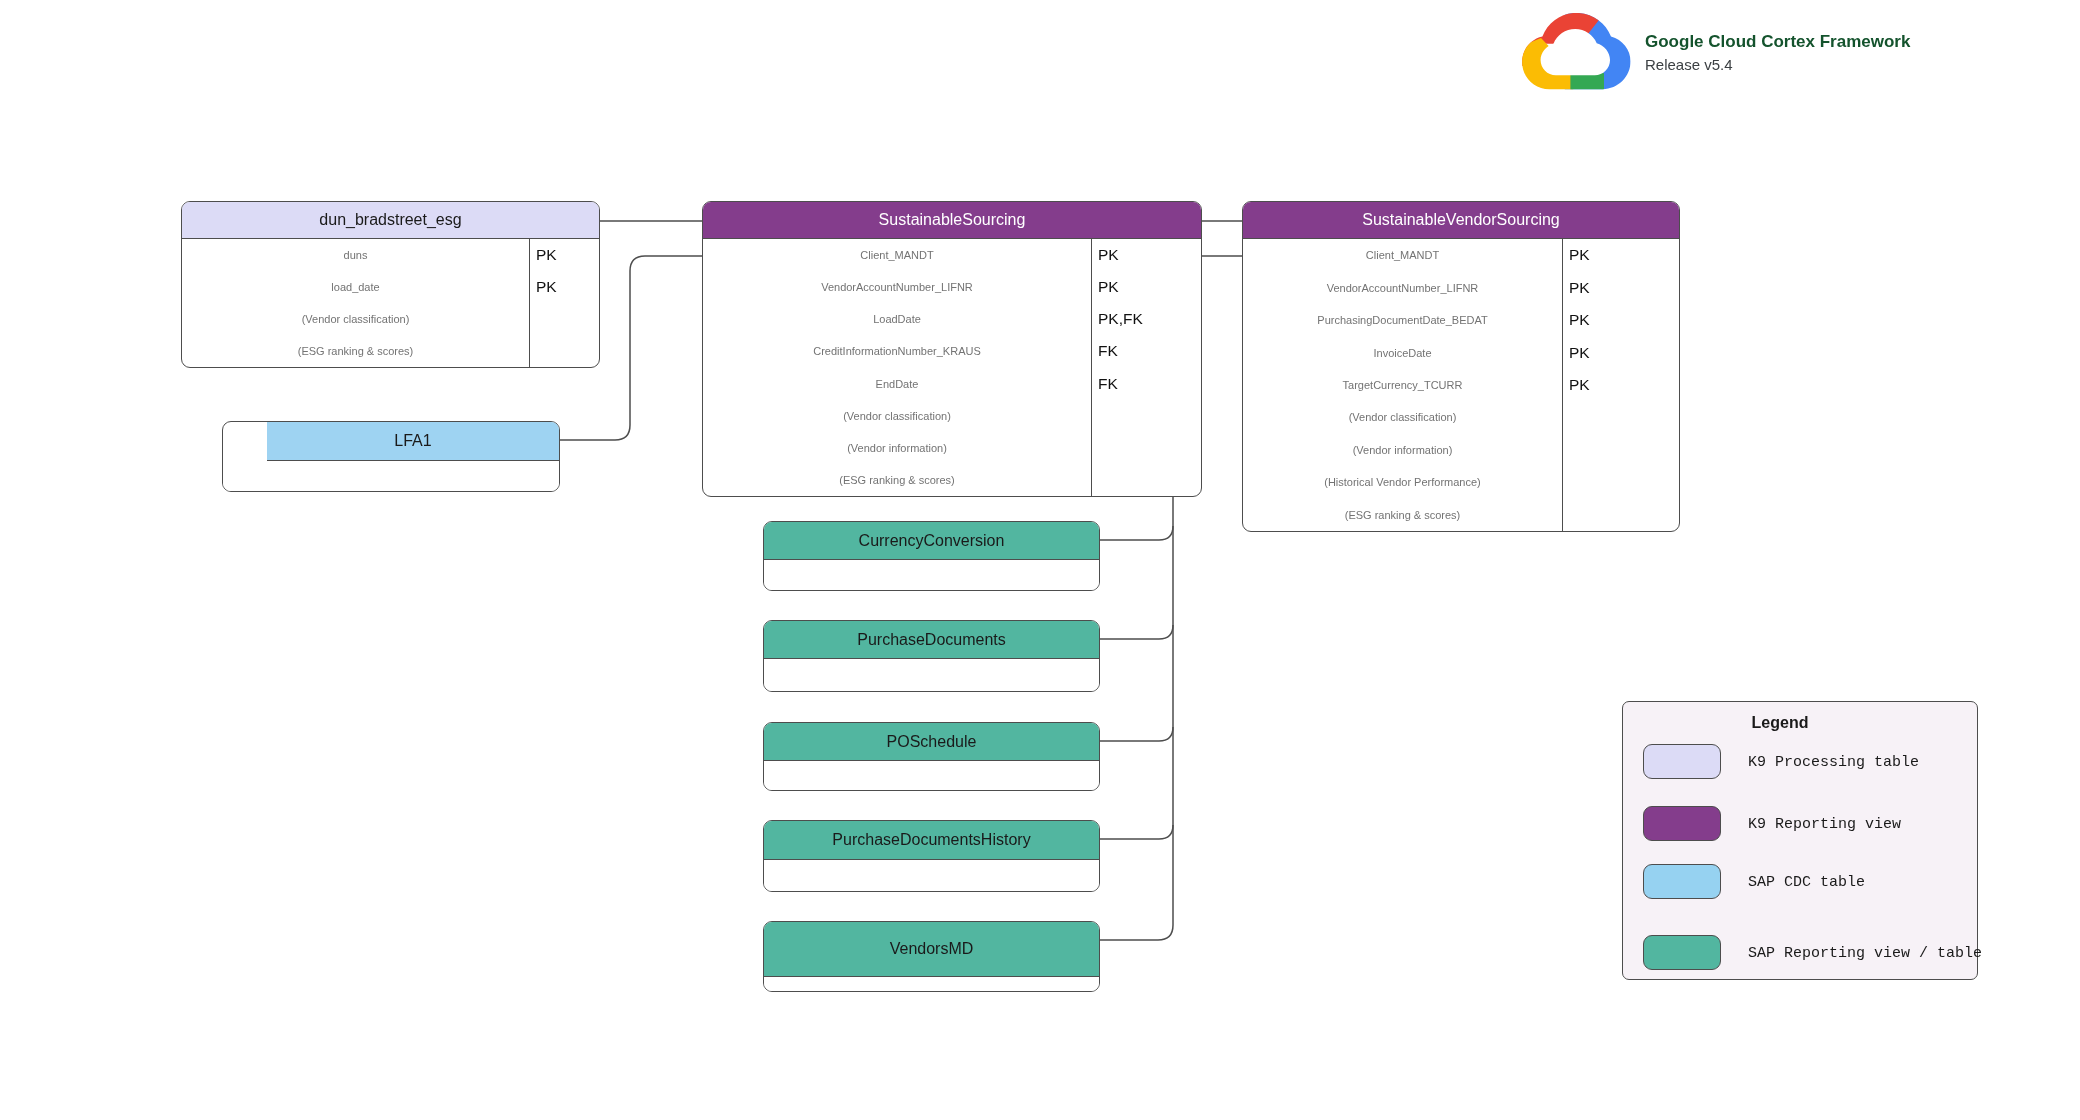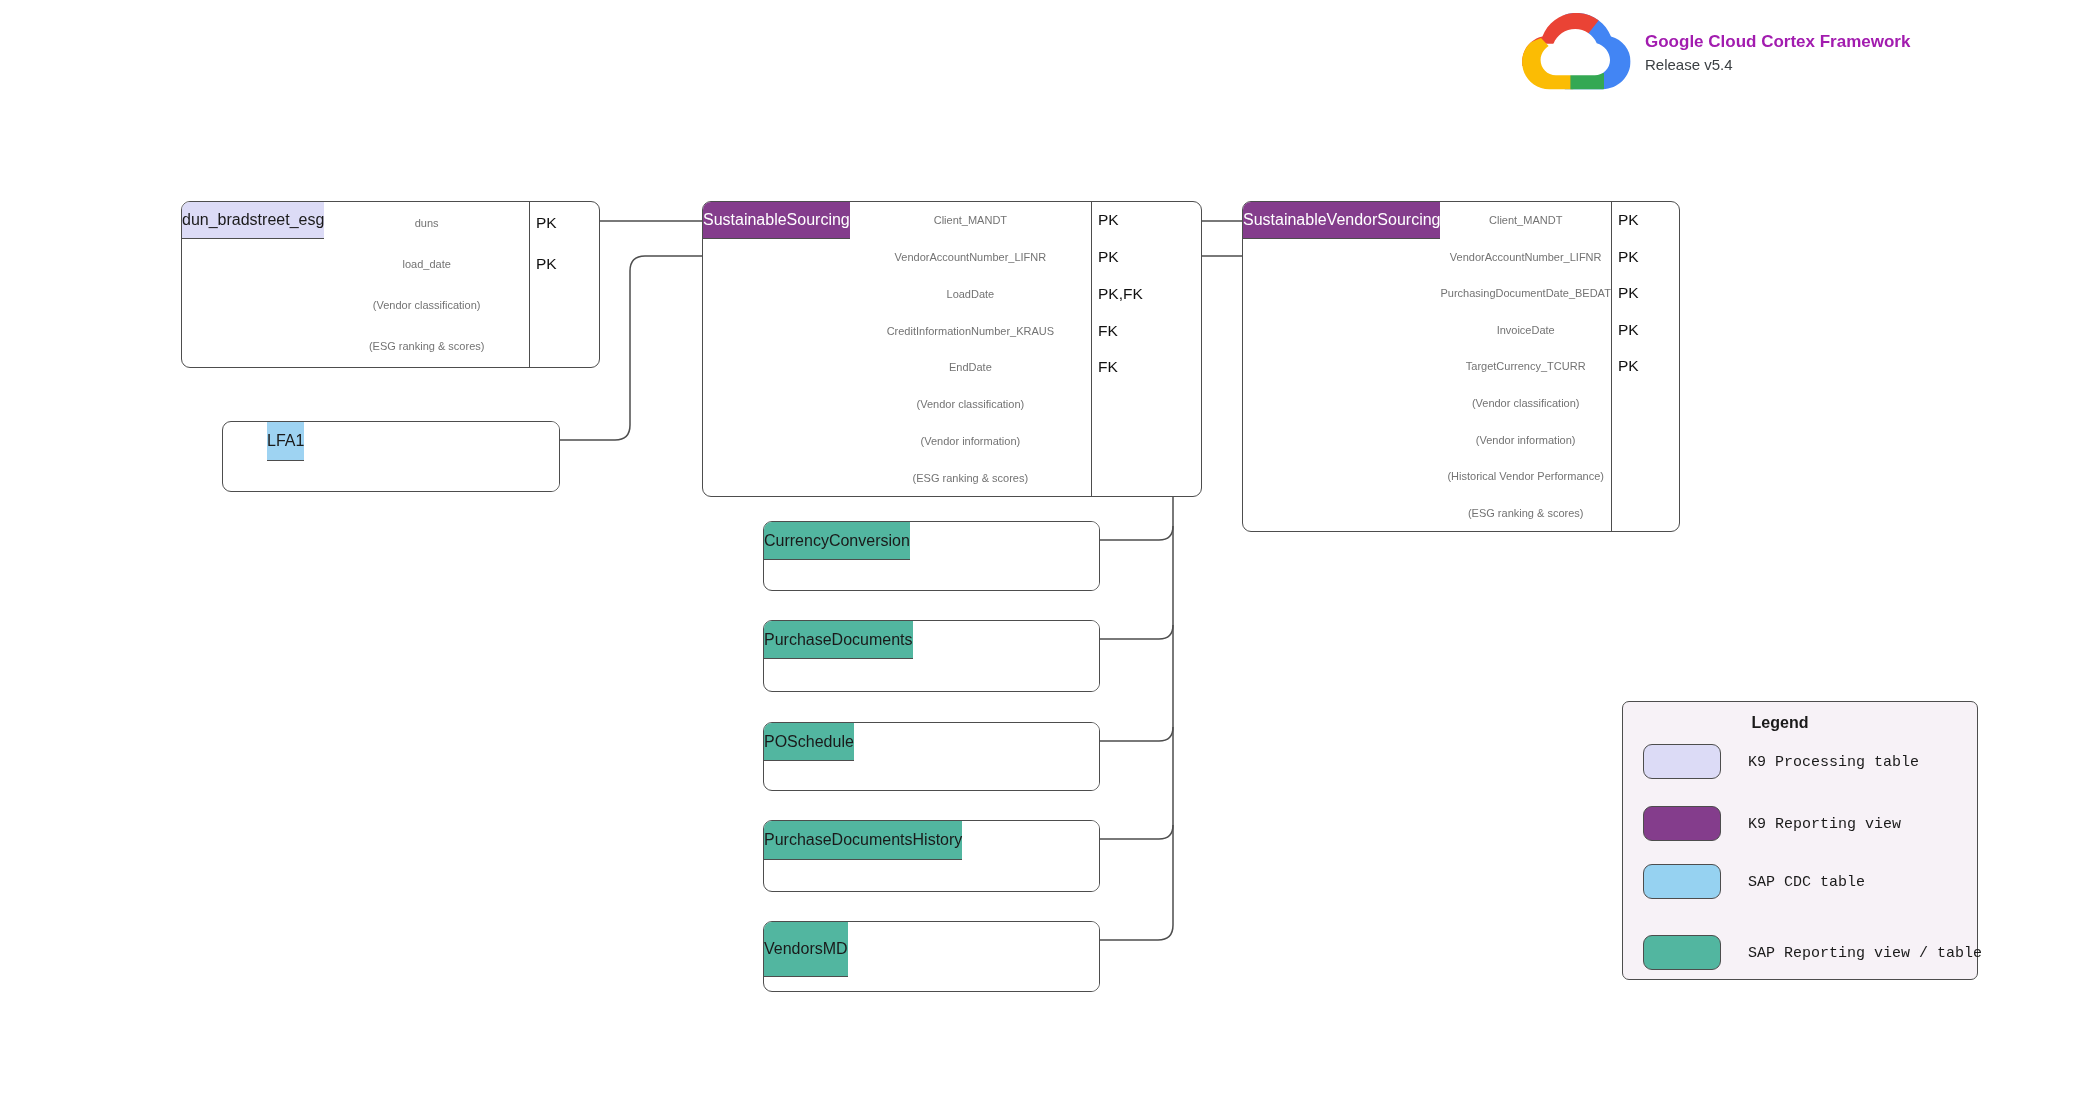--- a/index.html
+++ b/index.html
@@ -8,21 +8,21 @@
     font-family:"Liberation Sans", sans-serif; overflow:hidden;
   }
   
   #connectors { position:absolute; left:0; top:0; width:2080px; height:1120px; }
   #connectors path { fill:none; stroke:#4d4d4d; stroke-width:1.5; }
 
   
   .tbl {
     position:absolute; box-sizing:border-box; background:#ffffff;
     border:1.3px solid #4d4d4d; border-radius:9px; overflow:hidden;
-    display:flex; flex-direction:row;
+    display:flex; flex-direction:column;
   }
   .tbl-header {
     flex:none; display:flex; align-items:center; justify-content:center;
     font-size:16px; color:#1a1a1a; border-bottom:1.3px solid #4d4d4d;
     box-sizing:border-box; white-space:nowrap;
   }
   .hdr-lavender { background:#dcdbf6; }
   .hdr-purple   { background:#843d8c; color:#ffffff; }
   .hdr-blue     { background:#9ed3f2;margin-left:44px; }
   .hdr-teal     { background:#52b6a0; color:#1a1a1a; }
@@ -35,21 +35,21 @@
   .tkey {
     border-left:1px solid #4d4d4d; display:flex; align-items:center;
     padding-left:6px; font-size:15.5px; color:#111; white-space:nowrap;
   }
   .tbl-empty { background:#ffffff; }
 
   
   .brand-logo { position:absolute; left:1520px; top:10px; }
   .brand-title {
     position:absolute; left:1645px; top:32px; font-size:17px; font-weight:bold;
-    color:#a21caf; white-space:nowrap;
+    color:#14532d; white-space:nowrap;
   }
   .brand-sub {
     position:absolute; left:1645px; top:56px; font-size:15px; color:#3c4043;
     white-space:nowrap;
   }
 
   
   #legend {
     position:absolute; left:1622px; top:701px; width:356px; height:279px;
     box-sizing:border-box; background:#f7f2f7; border:1.3px solid #4d4d4d;

